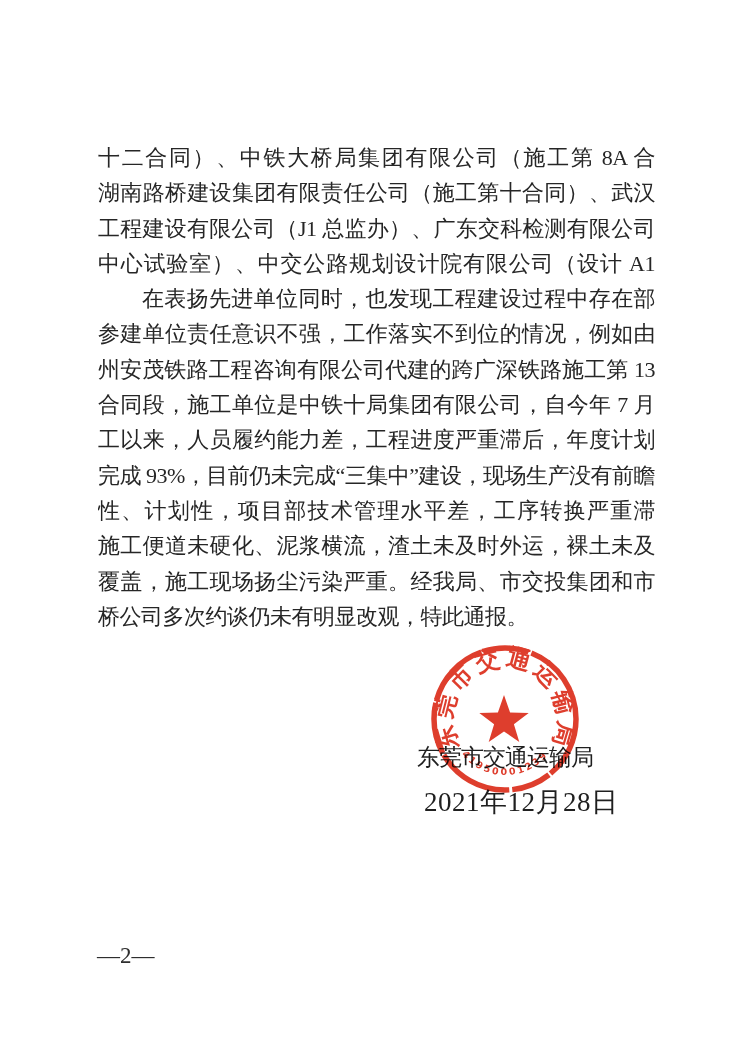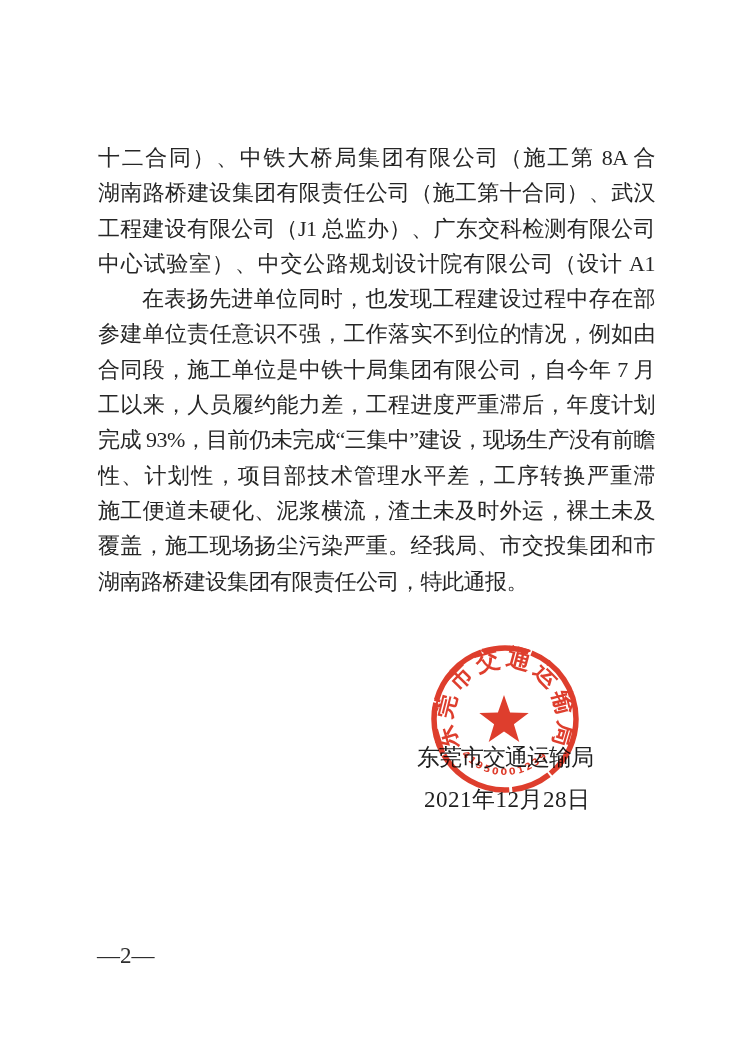--- a/index.html
+++ b/index.html
@@ -42,21 +42,21 @@
     width: 180px;
     font-size: 23px;
     letter-spacing: -1px;
     color: #1f1f1f;
     white-space: nowrap;
   }
   .issue-date {
     position: absolute;
     left: 424px;
     top: 784px;
-    font-size: 23px;
+    font-size: 27px;
     letter-spacing: 0.5px;
     color: #1f1f1f;
     white-space: nowrap;
   }
   .page-number {
     position: absolute;
     left: 97px;
     top: 943px;
     font-size: 23px;
     color: #2e2e2e;
@@ -87,27 +87,28 @@
 
 <div class="doc">
 
   <div class="body-text">
     <div class="line">十二合同）、中铁大桥局集团有限公司（施工第 8A 合同）、</div>
     <div class="line">湖南路桥建设集团有限责任公司（施工第十合同）、武汉大通</div>
     <div class="line">工程建设有限公司（J1 总监办）、广东交科检测有限公司（JC2</div>
     <div class="line">中心试验室）、中交公路规划设计院有限公司（设计 A1 标）。</div>
     <div class="line indent">在表扬先进单位同时，也发现工程建设过程中存在部分</div>
     <div class="line">参建单位责任意识不强，工作落实不到位的情况，例如由广</div>
+    <div class="line">州安茂铁路工程咨询有限公司代建的跨广深铁路施工第 13</div>
     <div class="line">合同段，施工单位是中铁十局集团有限公司，自今年 7 月开</div>
     <div class="line">工以来，人员履约能力差，工程进度严重滞后，年度计划仅</div>
     <div class="line">完成 93%，目前仍未完成“三集中”建设，现场生产没有前瞻</div>
     <div class="line">性、计划性，项目部技术管理水平差，工序转换严重滞后；</div>
     <div class="line">施工便道未硬化、泥浆横流，渣土未及时外运，裸土未及时</div>
     <div class="line">覆盖，施工现场扬尘污染严重。经我局、市交投集团和市路</div>
-    <div class="line last">湖南路桥建设集团有限责任公司，特此通报。</div>
+    <div class="line last">桥公司多次约谈仍未有明显改观，特此通报。</div>
   </div>
 
   <div class="signature">东莞市交通运输局</div>
 
   <div class="issue-date">2021年12月28日</div>
 
   <svg class="seal" width="212" height="192" viewBox="400 622 212 192">
 
     <circle cx="505" cy="719" r="71" fill="none" stroke-width="5.5" stroke-dasharray="62 2 40 3 78 2 52 3 68 2 46 3 90 2" stroke="#dc2f1d"></circle>
 

